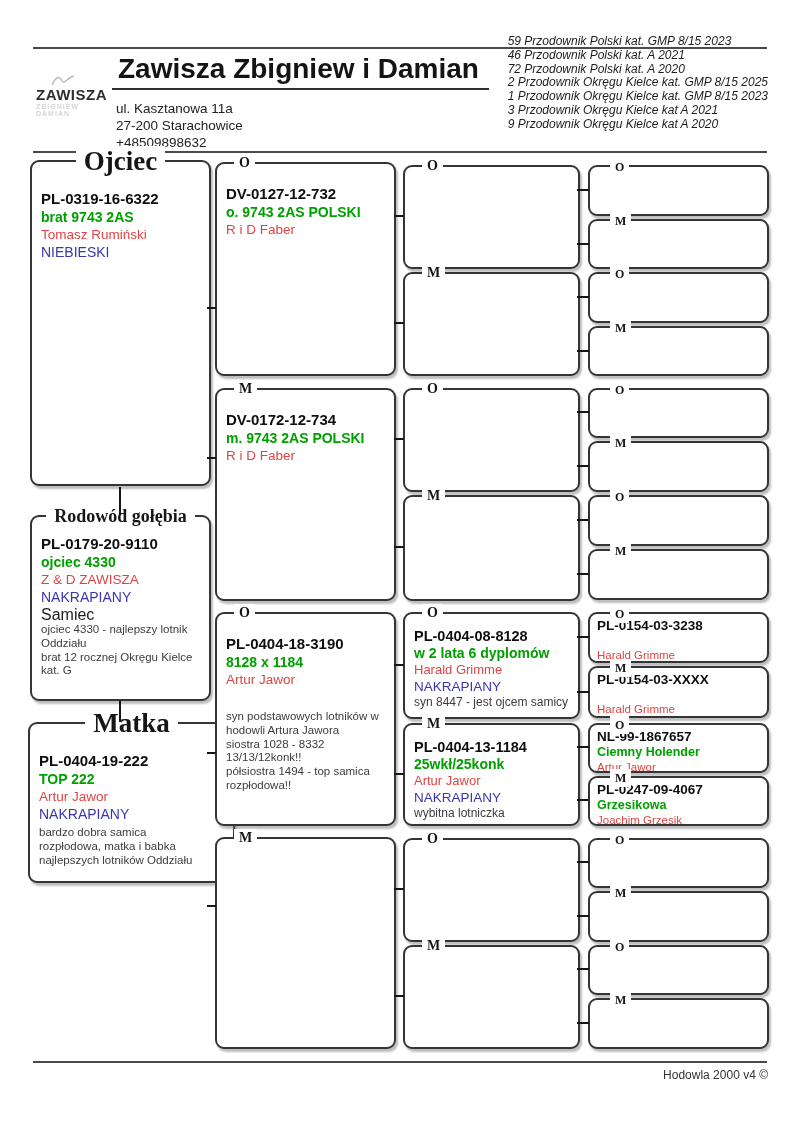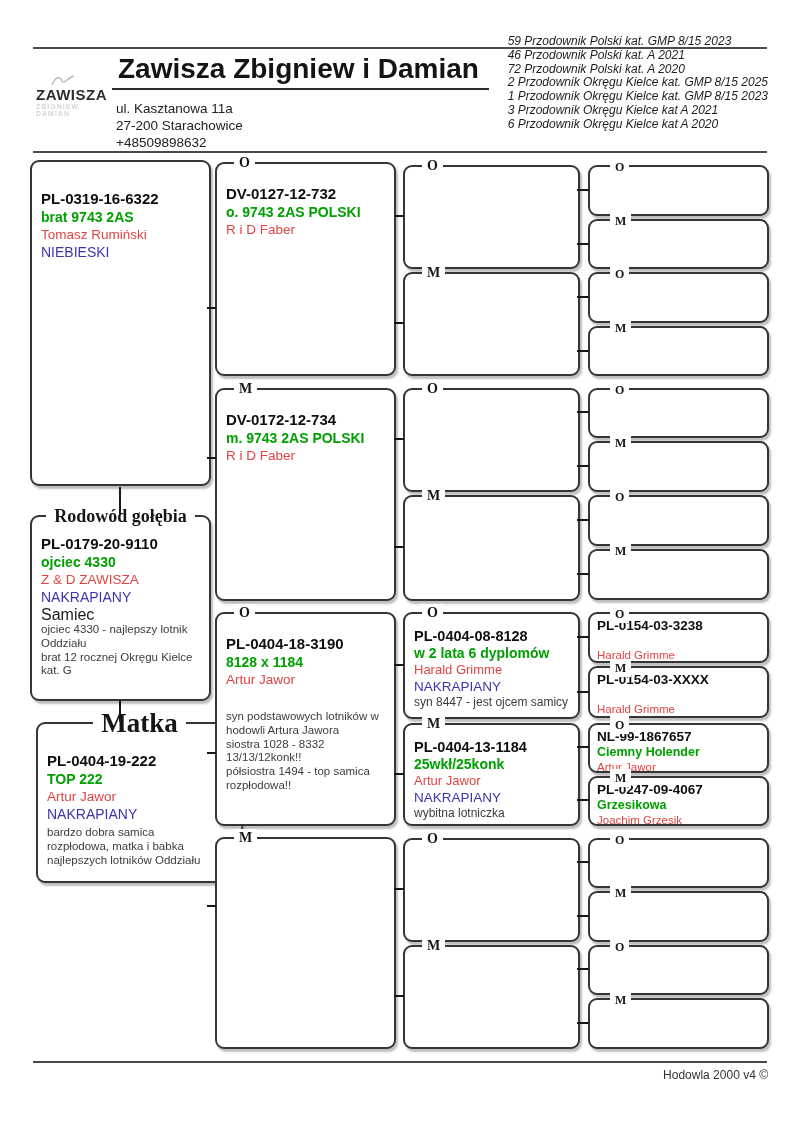--- a/index.html
+++ b/index.html
@@ -70,44 +70,45 @@
     <div>+48509898632</div>
   </div>
 
   <div id="ach">
     <div>59 Przodownik Polski kat. GMP 8/15 2023</div>
     <div>46 Przodownik Polski kat. A 2021</div>
     <div>72 Przodownik Polski kat. A 2020</div>
     <div>2 Przodownik Okręgu Kielce kat. GMP 8/15 2025</div>
     <div>1 Przodownik Okręgu Kielce kat. GMP 8/15 2023</div>
     <div>3 Przodownik Okręgu Kielce kat A 2021</div>
-    <div>6 Przodownik Okręgu Kielce kat A 2020</div>
+    <div>9 Przodownik Okręgu Kielce kat A 2020</div>
   </div>
 
   <div class="bx pt28" style="left:30px;top:160px;width:181px;height:326px">
+    <div class="tt t26"><span>Ojciec</span></div>
     <div class="ring">PL-0319-16-6322</div>
     <div class="grn">brat 9743 2AS</div>
     <div class="red">Tomasz Rumiński</div>
     <div class="nvy">NIEBIESKI</div>
   </div>
 
   <div class="bx pt18" style="left:30px;top:515px;width:181px;height:186px">
     <div class="tt t17"><span>Rodowód gołębia</span></div>
     <div class="ring">PL-0179-20-9110</div>
     <div class="grn">ojciec 4330</div>
     <div class="red">Z &amp; D ZAWISZA</div>
     <div class="nvy">NAKRAPIANY</div>
     <div class="pln">Samiec</div>
     <div class="dsc" style="margin-top:0">ojciec 4330 - najlepszy lotnik
 Oddziału
 brat 12 rocznej Okręgu Kielce
 kat. G</div>
   </div>
 
-  <div class="bx pt28" style="left:36px;top:722px;width:207px;height:161px">
+  <div class="bx pt28" style="left:28px;top:722px;width:207px;height:161px">
     <div class="tt t26"><span>Matka</span></div>
     <div class="ring">PL-0404-19-222</div>
     <div class="grn">TOP 222</div>
     <div class="red">Artur Jawor</div>
     <div class="nvy">NAKRAPIANY</div>
     <div class="dsc">bardzo dobra samica
 rozpłodowa, matka i babka
 najlepszych lotników Oddziału</div>
   </div>
 

